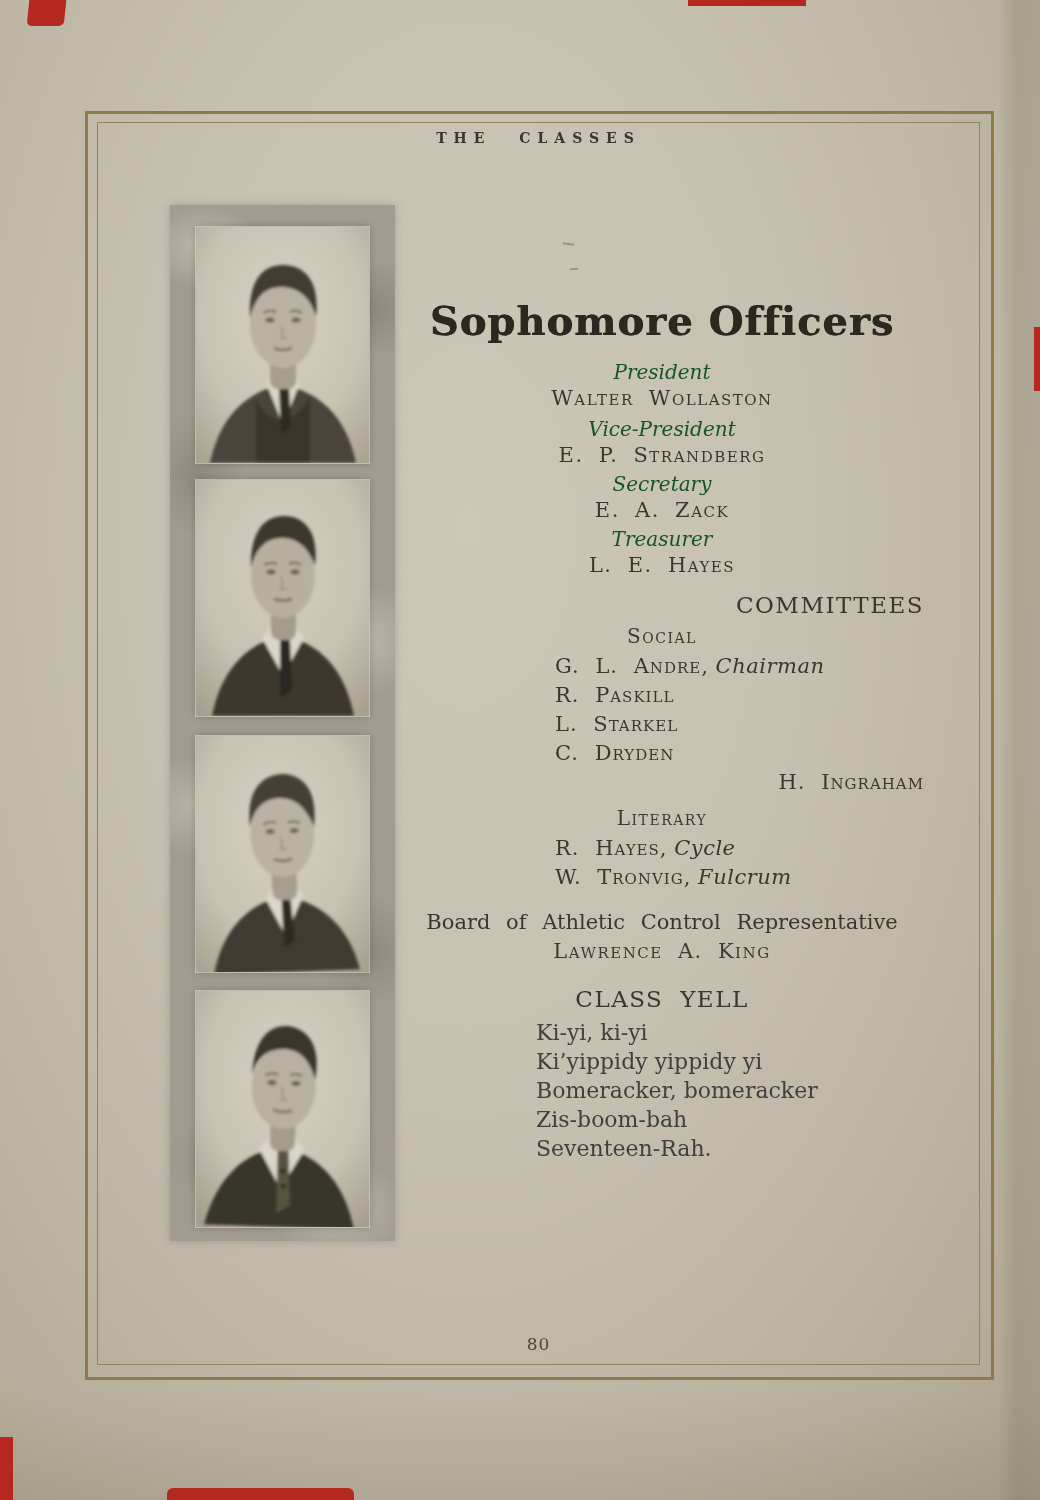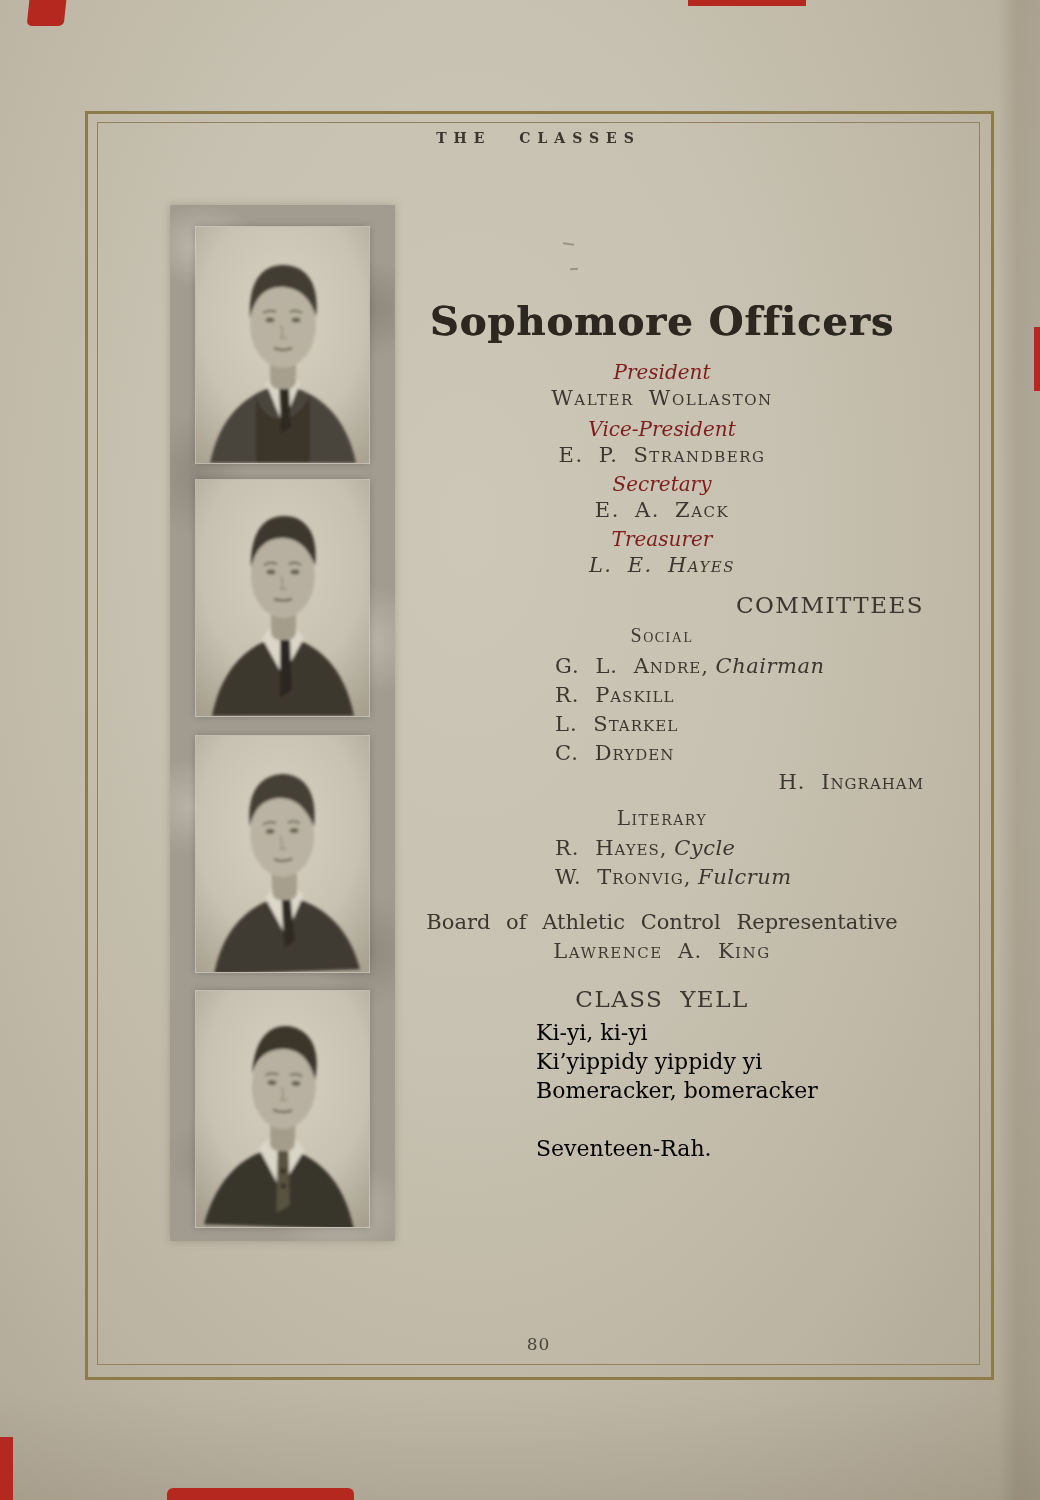--- a/index.html
+++ b/index.html
@@ -66,44 +66,44 @@
 
   
   .content { position:absolute; left:400px; top:0; width:524px; height:1500px; }
   .content > div { position:absolute; left:0; right:0; }
   .centered { text-align:center; }
 
   .main-title {
     top:297px; font-size:40px; font-weight:bold; color:#2c2820;
     letter-spacing:1px; text-shadow:0.6px 0 0 #2c2820;
   }
-  .office-title { font-style:italic; font-size:20px; color:#7f1d1d; }
+  .office-title { font-style:italic; font-size:20px; color:#14532d; }
   .office-name  { font-size:21px; font-variant:small-caps; letter-spacing:1.5px; word-spacing:7px; color:#3b372f; }
   .ot-1 { top:360px; } .on-1 { top:386px; }
   .ot-2 { top:417px; } .on-2 { top:443px; }
   .ot-3 { top:472px; } .on-3 { top:498px; }
-  .ot-4 { top:527px; } .on-4 { top:553px;font-style:italic; }
+  .ot-4 { top:527px; } .on-4 { top:553px; }
 
   .committees-heading { top:592px; font-size:23px; letter-spacing:1.5px; color:#3b372f;text-align:right; }
   .sub-heading { font-size:20px; font-variant:small-caps; letter-spacing:1.5px; color:#3d3931; }
-  .sh-social   { top:624px;font-family:Liberation Serif, serif; }
+  .sh-social   { top:624px; }
   .sh-literary { top:806px; }
 
   .member { text-align:left; left:155px !important; font-size:21px; color:#3b372f; }
   .member .m-name { font-variant:small-caps; letter-spacing:1px; word-spacing:8px; }
   .member em { font-style:italic; font-variant:normal; letter-spacing:0.5px; }
   .mem-0 { top:654px; } .mem-1 { top:683px; } .mem-2 { top:712px; }
   .mem-3 { top:741px; } .mem-4 { top:770px;text-align:right; }
   .lit-0 { top:836px; } .lit-1 { top:865px; }
 
   .board-line { top:910px; font-size:21px; word-spacing:9px; color:#3b372f; }
   .board-name { top:939px; font-size:21px; font-variant:small-caps; letter-spacing:1.5px; word-spacing:7px; }
 
   .yell-heading { top:986px; font-size:23px; letter-spacing:1.5px; word-spacing:8px; color:#3b372f; }
-  .yell-line { text-align:left; left:136px !important; font-size:22px; color:#000000; }
+  .yell-line { text-align:left; left:136px !important; font-size:22px; color:#404040; }
   .yl-0 { top:1020px; } .yl-1 { top:1049px; } .yl-2 { top:1078px; }
   .yl-3 { top:1107px; } .yl-4 { top:1136px; }
 
   
   .red-mark { position:absolute; background:#b5281f; }
   .red-tl     { left:28px;  top:0;      width:37px;  height:26px; border-radius:0 0 5px 5px; transform:skewX(-6deg); }
   .red-top    { left:688px; top:0;      width:118px; height:6px; }
   .red-right  { left:1034px;top:327px;  width:6px;   height:64px; }
   .red-bl     { left:0;     top:1437px; width:13px;  height:63px; }
   .red-bottom { left:167px; top:1488px; width:187px; height:12px; border-radius:6px 6px 0 0; }
@@ -280,20 +280,21 @@
   <div class="member lit-0"><span class="m-name">R. Hayes,</span> <em>Cycle</em></div>
   <div class="member lit-1"><span class="m-name">W. Tronvig,</span> <em>Fulcrum</em></div>
 
   <div class="board-line centered">Board of Athletic Control Representative</div>
   <div class="board-name centered">Lawrence A. King</div>
 
   <div class="yell-heading centered">CLASS YELL</div>
   <div class="yell-line yl-0">Ki-yi, ki-yi</div>
   <div class="yell-line yl-1">Ki’yippidy yippidy yi</div>
   <div class="yell-line yl-2">Bomeracker, bomeracker</div>
+  <div class="yell-line yl-3">Zis-boom-bah</div>
   <div class="yell-line yl-4">Seventeen-Rah.</div>
 </div>
 
 <div class="folio">80</div>
 
 <div class="red-mark red-tl"></div>
 <div class="red-mark red-top"></div>
 <div class="red-mark red-right"></div>
 <div class="red-mark red-bl"></div>
 <div class="red-mark red-bottom"></div>

